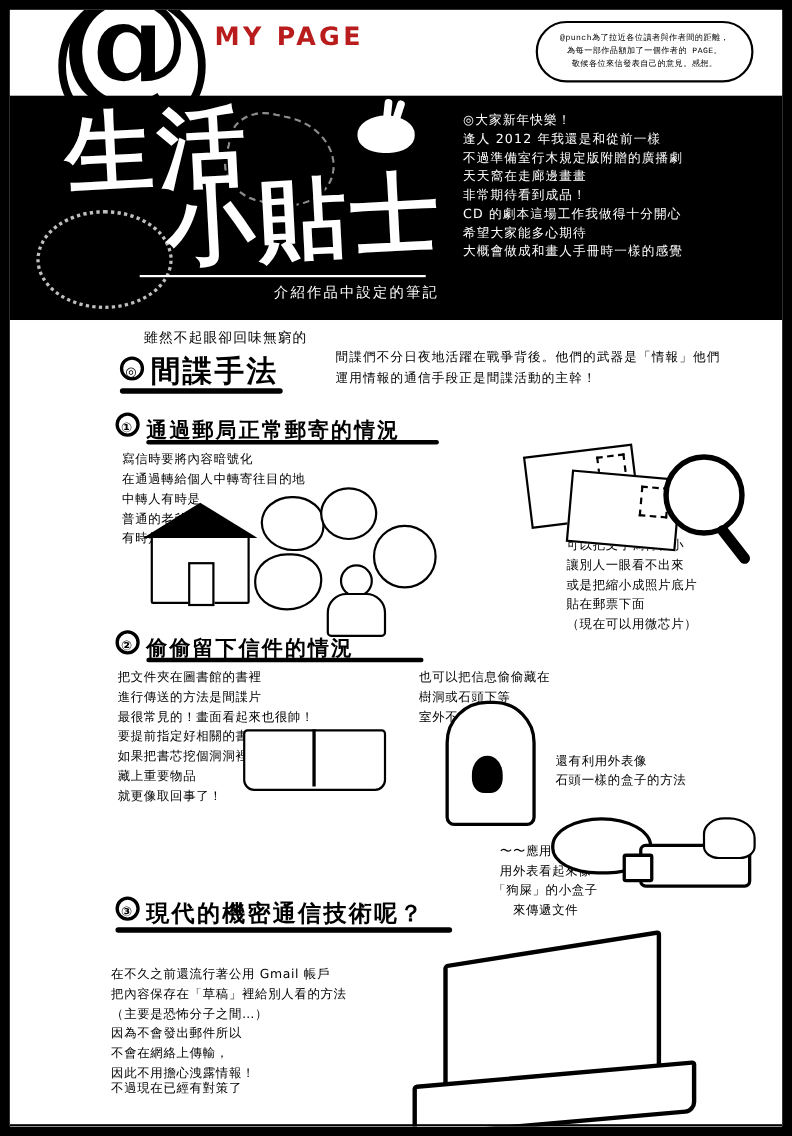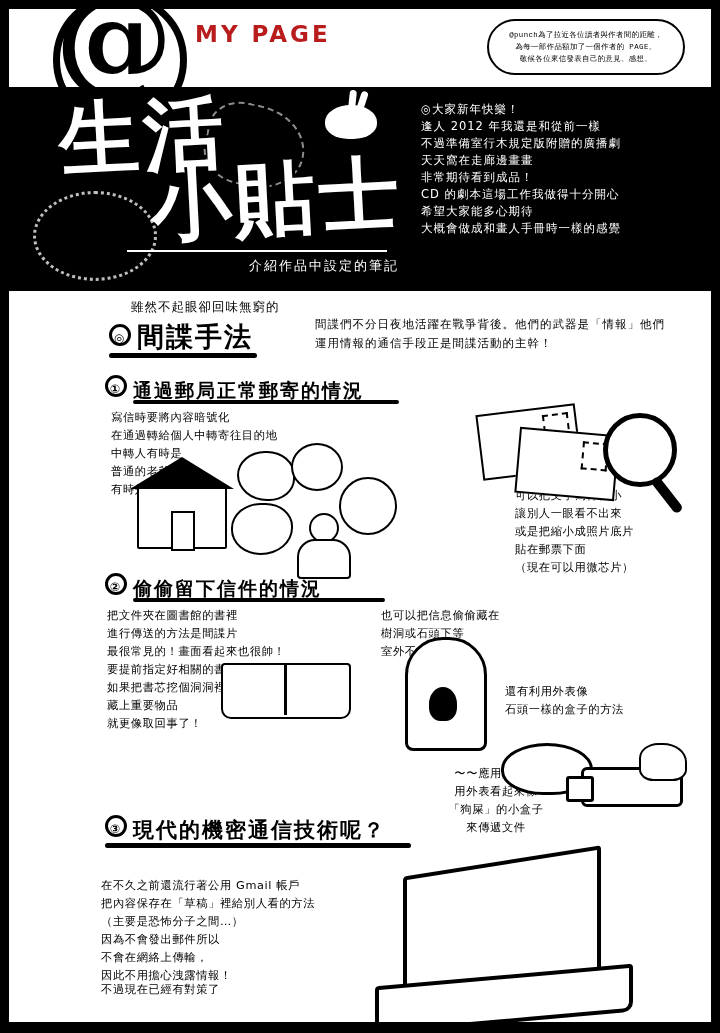--- a/index.html
+++ b/index.html
@@ -238,21 +238,21 @@
     vertical-align: 4px;
     margin-right: 6px;
     box-sizing: border-box;
   }
   .para {
     position: absolute;
     color: #000;
     letter-spacing: 1px;
   }
   .sec1-para {
-    left: 306px; top: 24px;
+    left: 296px; top: 24px;
     font-size: 11.5px;
     line-height: 19px;
   }
 
   .sub-head {
     position: absolute;
     font-size: 19px;
     font-weight: bold;
     letter-spacing: 2px;
     color: #000;

